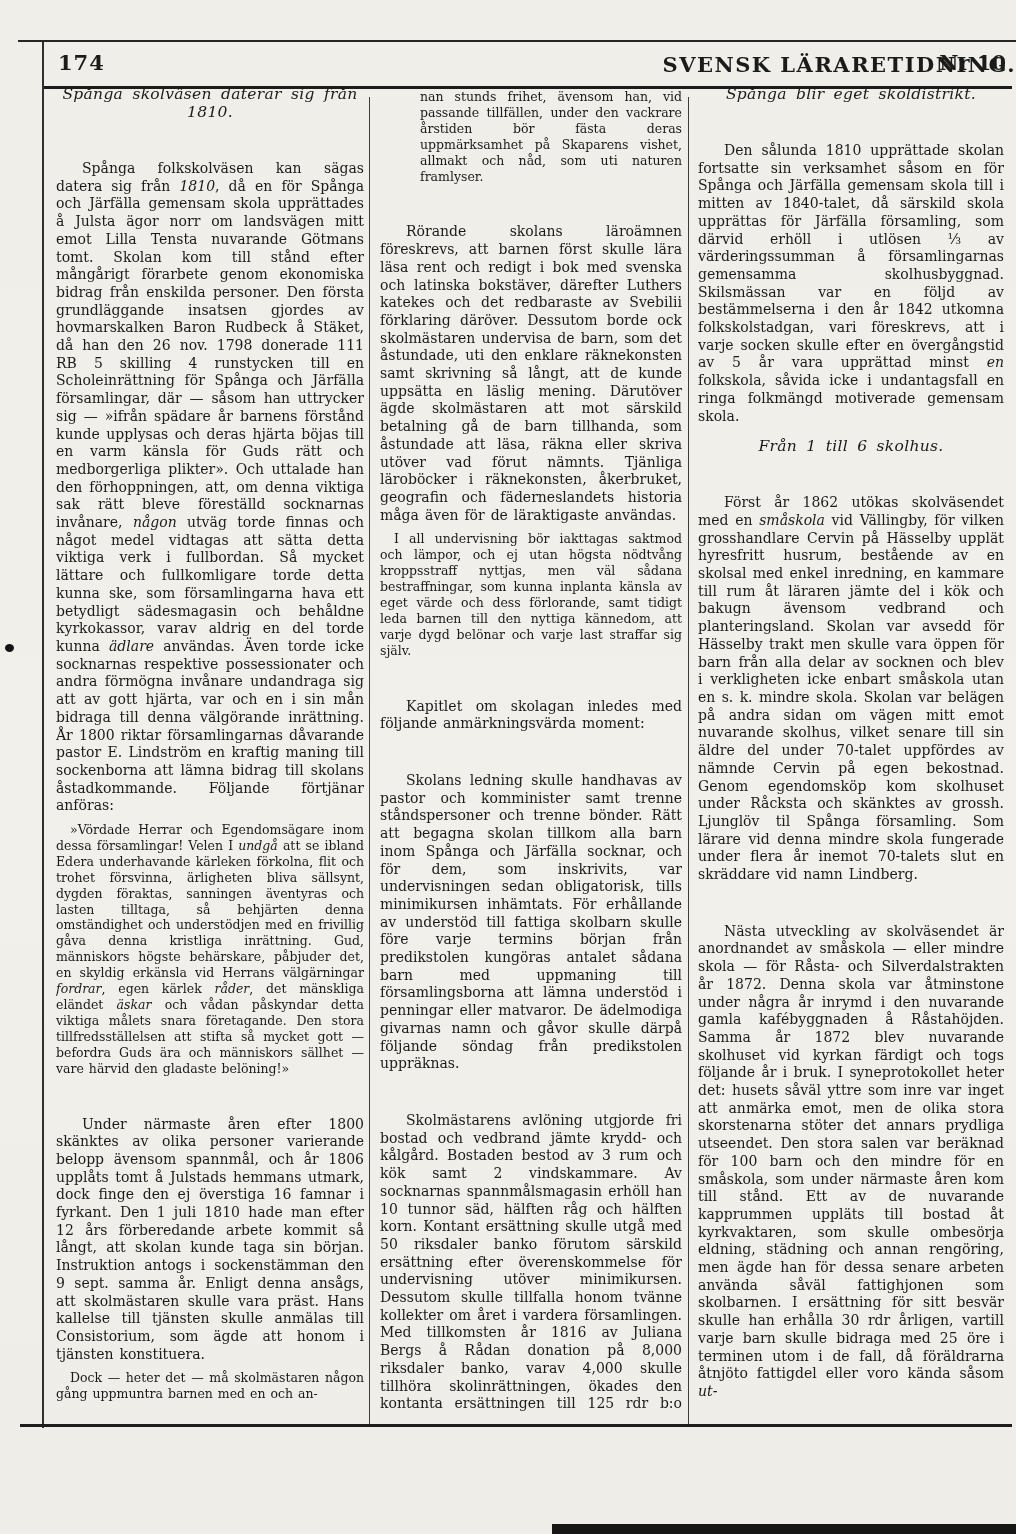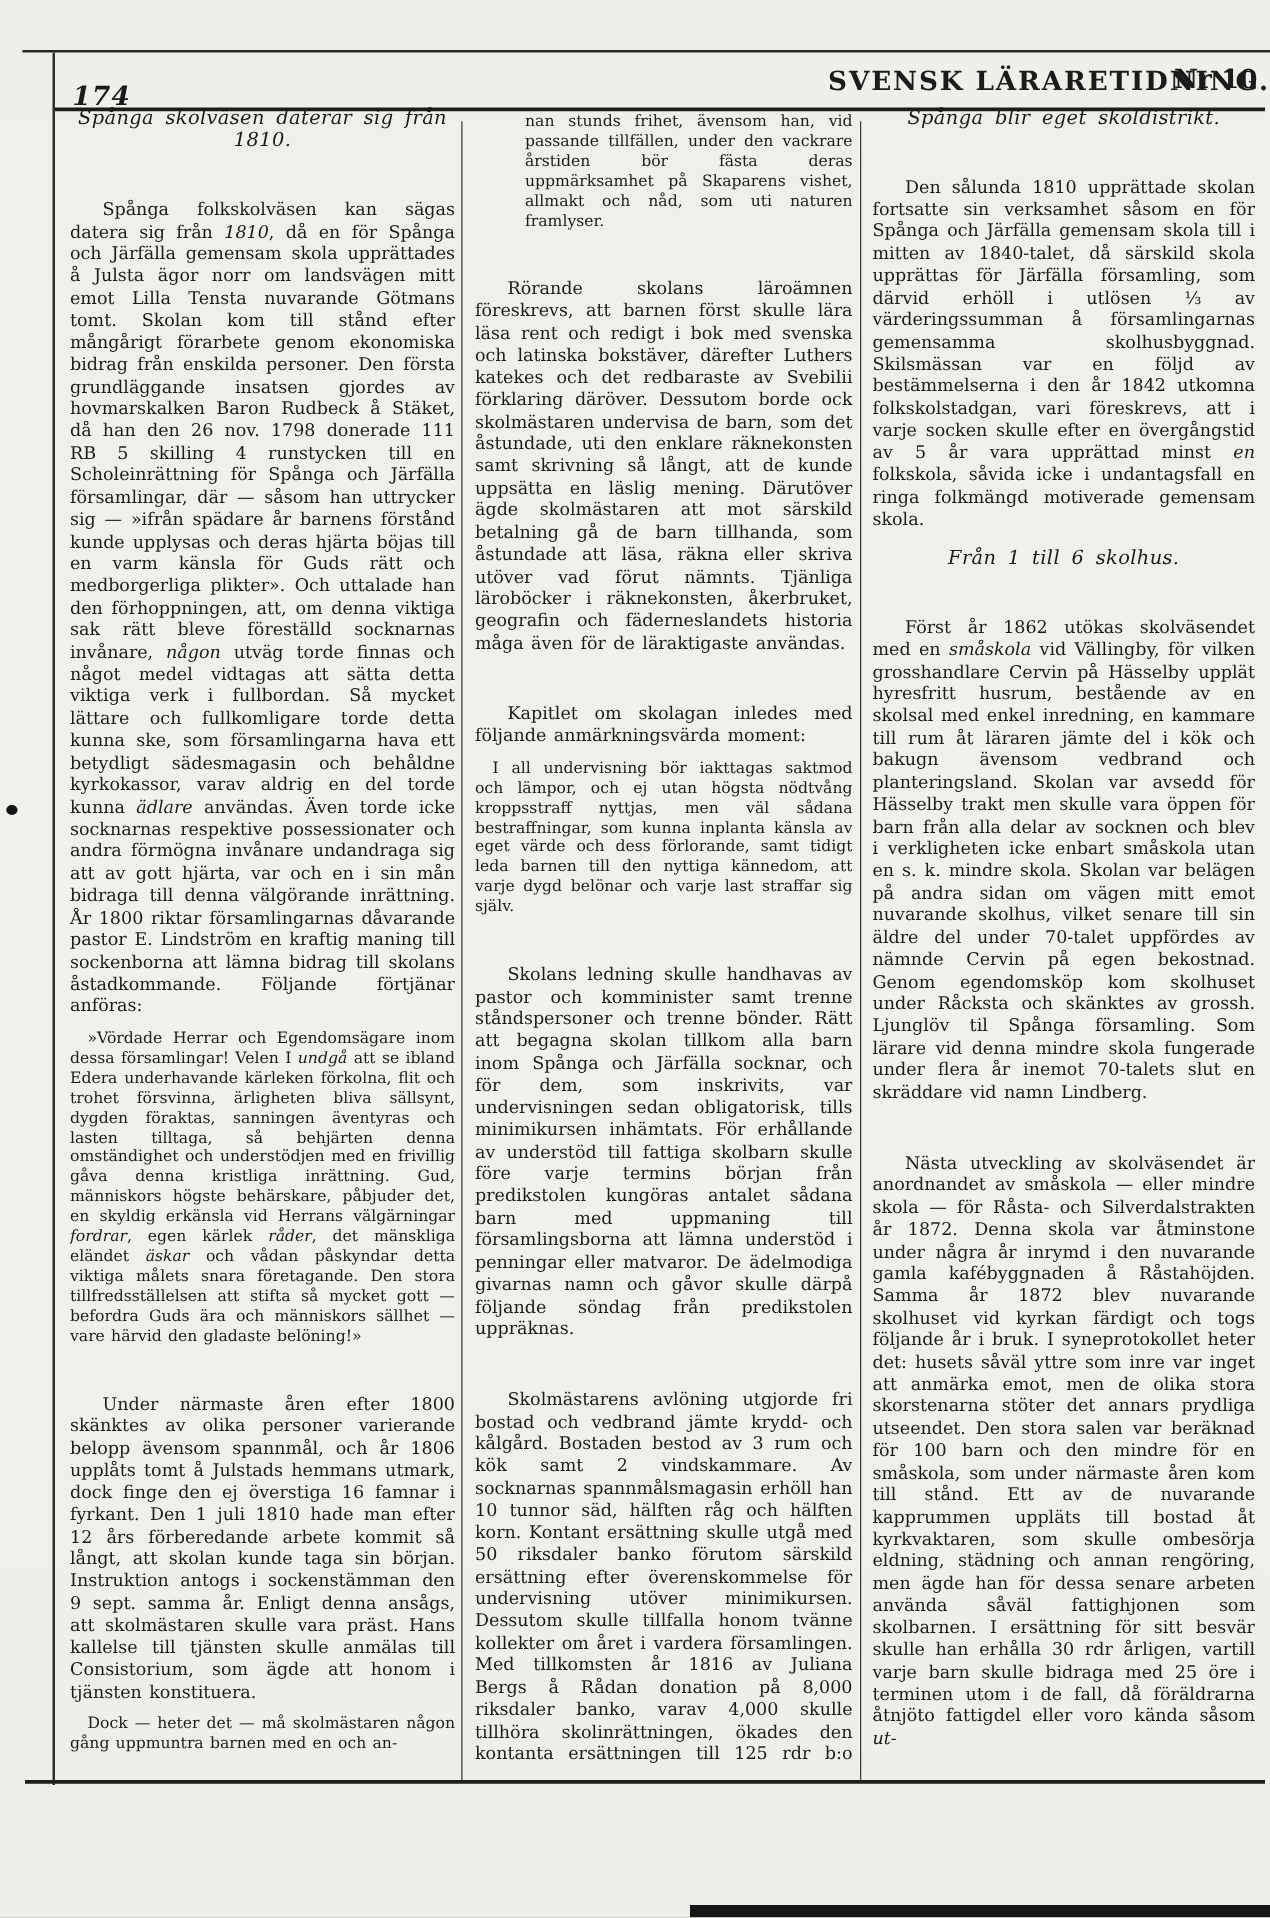--- a/index.html
+++ b/index.html
@@ -3,21 +3,21 @@
 <meta charset="utf-8">
 <style>
   html, body { margin:0; padding:0; background:#c9c8c2; }
   .page {
     position:relative; width:1016px; height:1534px; overflow:hidden;
     background:linear-gradient(180deg,#efeee8 0%,#f1f0ea 55%,#eeede7 100%);
     font-family:"DejaVu Serif","Liberation Serif",serif; color:#1b1b1b;
   }
   .top-edge { position:absolute; left:18px; top:40px; width:998px; height:2px; background:#262626; }
   .left-edge { position:absolute; left:42px; top:42px; width:2px; height:1386px; background:#30302e; }
-  .pageno { position:absolute; left:58px; top:64px; font-size:21px; font-weight:bold; letter-spacing:1px;font-style:italic; }
+  .pageno { position:absolute; left:58px; top:50px; font-size:21px; font-weight:bold; letter-spacing:1px; }
   .masthead { position:absolute; left:0; right:0; top:52px; text-align:right; font-size:21px; font-weight:bold; letter-spacing:1.5px; }
   .issue { position:absolute; right:10px; top:50px; font-size:21px; font-weight:bold; }
   .header-rule { position:absolute; left:44px; top:86px; width:968px; height:3px; background:#1c1c1c; }
   .col { position:absolute; top:82px; height:1330px; overflow:hidden; }
   .col1 { left:56px; width:308px; }
   .col2 { left:380px; width:302px; }
   .col3 { left:698px; width:306px; }
   .divider { position:absolute; top:97px; height:1328px; width:1px; background:#3c3c3a; }
   .d1 { left:369px; }
   .d2 { left:688px; }
@@ -51,22 +51,22 @@
       <div class="blk heading"><span>Spånga skolväsen daterar sig från 1810.</span></div>
       <div class="blk para"><span>Spånga folkskolväsen kan sägas datera sig från </span><span class="it">1810</span><span>, då en för Spånga och Järfälla gemensam skola upprättades å Julsta ägor norr om landsvägen mitt emot Lilla Tensta nuvarande Götmans tomt. Skolan kom till stånd efter mångårigt förarbete genom ekonomiska bidrag från enskilda personer. Den första grundläggande insatsen gjordes av hovmarskalken Baron Rudbeck å Stäket, då han den 26 nov. 1798 donerade 111 RB 5 skilling 4 runstycken till en Scholeinrättning för Spånga och Järfälla församlingar, där — såsom han uttrycker sig — »ifrån spädare år barnens förstånd kunde upplysas och deras hjärta böjas till en varm känsla för Guds rätt och medborgerliga plikter». Och uttalade han den förhoppningen, att, om denna viktiga sak rätt bleve föreställd socknarnas invånare, </span><span class="it">någon</span><span> utväg torde finnas och något medel vidtagas att sätta detta viktiga verk i fullbordan. Så mycket lättare och fullkomligare torde detta kunna ske, som församlingarna hava ett betydligt sädesmagasin och behåldne kyrkokassor, varav aldrig en del torde kunna </span><span class="it">ädlare</span><span> användas. Även torde icke socknarnas respektive possessionater och andra förmögna invånare undandraga sig att av gott hjärta, var och en i sin mån bidraga till denna välgörande inrättning. År 1800 riktar församlingarnas dåvarande pastor E. Lindström en kraftig maning till sockenborna att lämna bidrag till skolans åstadkommande. Följande förtjänar anföras:</span></div>
       <div class="blk small"><span>»Vördade Herrar och Egendomsägare inom dessa församlingar! Velen I </span><span class="it">undgå</span><span> att se ibland Edera underhavande kärleken förkolna, flit och trohet försvinna, ärligheten bliva sällsynt, dygden föraktas, sanningen äventyras och lasten tilltaga, så behjärten denna omständighet och understödjen med en frivillig gåva denna kristliga inrättning. Gud, människors högste behärskare, påbjuder det, en skyldig erkänsla vid Herrans välgärningar </span><span class="it">fordrar</span><span>, egen kärlek </span><span class="it">råder</span><span>, det mänskliga eländet </span><span class="it">äskar</span><span> och vådan påskyndar detta viktiga målets snara företagande. Den stora tillfredsställelsen att stifta så mycket gott — befordra Guds ära och människors sällhet — vare härvid den gladaste belöning!»</span></div>
       <div class="blk para"><span>Under närmaste åren efter 1800 skänktes av olika personer varierande belopp ävensom spannmål, och år 1806 upplåts tomt å Julstads hemmans utmark, dock finge den ej överstiga 16 famnar i fyrkant. Den 1 juli 1810 hade man efter 12 års förberedande arbete kommit så långt, att skolan kunde taga sin början. Instruktion antogs i sockenstämman den 9 sept. samma år. Enligt denna ansågs, att skolmästaren skulle vara präst. Hans kallelse till tjänsten skulle anmälas till Consistorium, som ägde att honom i tjänsten konstituera.</span></div>
       <div class="blk small"><span>Dock — heter det — må skolmästaren någon gång uppmuntra barnen med en och an-</span></div>
     </div>
   <div class="divider d1"></div>
   <div class="col col2">
       <div class="blk small noindent"><span>nan stunds frihet, ävensom han, vid passande tillfällen, under den vackrare årstiden bör fästa deras uppmärksamhet på Skaparens vishet, allmakt och nåd, som uti naturen framlyser.</span></div>
       <div class="blk para"><span>Rörande skolans läroämnen föreskrevs, att barnen först skulle lära läsa rent och redigt i bok med svenska och latinska bokstäver, därefter Luthers katekes och det redbaraste av Svebilii förklaring däröver. Dessutom borde ock skolmästaren undervisa de barn, som det åstundade, uti den enklare räknekonsten samt skrivning så långt, att de kunde uppsätta en läslig mening. Därutöver ägde skolmästaren att mot särskild betalning gå de barn tillhanda, som åstundade att läsa, räkna eller skriva utöver vad förut nämnts. Tjänliga läroböcker i räknekonsten, åkerbruket, geografin och fäderneslandets historia måga även för de läraktigaste användas.</span></div>
+      <div class="blk small"><span>I all undervisning bör iakttagas saktmod och lämpor, och ej utan högsta nödtvång kroppsstraff nyttjas, men väl sådana bestraffningar, som kunna inplanta känsla av eget värde och dess förlorande, samt tidigt leda barnen till den nyttiga kännedom, att varje dygd belönar och varje last straffar sig själv.</span></div>
       <div class="blk para"><span>Kapitlet om skolagan inledes med följande anmärkningsvärda moment:</span></div>
-      <div class="blk small"><span>I all undervisning bör iakttagas saktmod och lämpor, och ej utan högsta nödtvång kroppsstraff nyttjas, men väl sådana bestraffningar, som kunna inplanta känsla av eget värde och dess förlorande, samt tidigt leda barnen till den nyttiga kännedom, att varje dygd belönar och varje last straffar sig själv.</span></div>
       <div class="blk para"><span>Skolans ledning skulle handhavas av pastor och komminister samt trenne ståndspersoner och trenne bönder. Rätt att begagna skolan tillkom alla barn inom Spånga och Järfälla socknar, och för dem, som inskrivits, var undervisningen sedan obligatorisk, tills minimikursen inhämtats. För erhållande av understöd till fattiga skolbarn skulle före varje termins början från predikstolen kungöras antalet sådana barn med uppmaning till församlingsborna att lämna understöd i penningar eller matvaror. De ädelmodiga givarnas namn och gåvor skulle därpå följande söndag från predikstolen uppräknas.</span></div>
       <div class="blk para"><span>Skolmästarens avlöning utgjorde fri bostad och vedbrand jämte krydd- och kålgård. Bostaden bestod av 3 rum och kök samt 2 vindskammare. Av socknarnas spannmålsmagasin erhöll han 10 tunnor säd, hälften råg och hälften korn. Kontant ersättning skulle utgå med 50 riksdaler banko förutom särskild ersättning efter överenskommelse för undervisning utöver minimikursen. Dessutom skulle tillfalla honom tvänne kollekter om året i vardera församlingen. Med tillkomsten år 1816 av Juliana Bergs å Rådan donation på 8,000 riksdaler banko, varav 4,000 skulle tillhöra skolinrättningen, ökades den kontanta ersättningen till 125 rdr b:o och sedermera 1837 med räntan å Sergeant Elgströms donation på 500 rdr b:o, varmed donator avsåg — såsom han utrycker det — »att med tiden inkomsterna vid sysslan måtte uppgå till jämngodhet av en åtminstone mindre komministratur, och inga ögonskenliga behov påskynda en skicklig lärares transport till annan ort.</span></div>
     </div>
   <div class="divider d2"></div>
   <div class="col col3">
       <div class="blk heading"><span>Spånga blir eget skoldistrikt.</span></div>
       <div class="blk para"><span>Den sålunda 1810 upprättade skolan fortsatte sin verksamhet såsom en för Spånga och Järfälla gemensam skola till i mitten av 1840-talet, då särskild skola upprättas för Järfälla församling, som därvid erhöll i utlösen ⅓ av värderingssumman å församlingarnas gemensamma skolhusbyggnad. Skilsmässan var en följd av bestämmelserna i den år 1842 utkomna folkskolstadgan, vari föreskrevs, att i varje socken skulle efter en övergångstid av 5 år vara upprättad minst </span><span class="it">en</span><span> folkskola, såvida icke i undantagsfall en ringa folkmängd motiverade gemensam skola.</span></div>
       <div class="blk heading"><span>Från 1 till 6 skolhus.</span></div>
       <div class="blk para"><span>Först år 1862 utökas skolväsendet med en </span><span class="it">småskola</span><span> vid Vällingby, för vilken grosshandlare Cervin på Hässelby upplät hyresfritt husrum, bestående av en skolsal med enkel inredning, en kammare till rum åt läraren jämte del i kök och bakugn ävensom vedbrand och planteringsland. Skolan var avsedd för Hässelby trakt men skulle vara öppen för barn från alla delar av socknen och blev i verkligheten icke enbart småskola utan en s. k. mindre skola. Skolan var belägen på andra sidan om vägen mitt emot nuvarande skolhus, vilket senare till sin äldre del under 70-talet uppfördes av nämnde Cervin på egen bekostnad. Genom egendomsköp kom skolhuset under Råcksta och skänktes av grossh. Ljunglöv til Spånga församling. Som lärare vid denna mindre skola fungerade under flera år inemot 70-talets slut en skräddare vid namn Lindberg.</span></div>
       <div class="blk para"><span>Nästa utveckling av skolväsendet är anordnandet av småskola — eller mindre skola — för Råsta- och Silverdalstrakten år 1872. Denna skola var åtminstone under några år inrymd i den nuvarande gamla kafébyggnaden å Råstahöjden. Samma år 1872 blev nuvarande skolhuset vid kyrkan färdigt och togs följande år i bruk. I syneprotokollet heter det: husets såväl yttre som inre var inget att anmärka emot, men de olika stora skorstenarna stöter det annars prydliga utseendet. Den stora salen var beräknad för 100 barn och den mindre för en småskola, som under närmaste åren kom till stånd. Ett av de nuvarande kapprummen uppläts till bostad åt kyrkvaktaren, som skulle ombesörja eldning, städning och annan rengöring, men ägde han för dessa senare arbeten använda såväl fattighjonen som skolbarnen. I ersättning för sitt besvär skulle han erhålla 30 rdr årligen, vartill varje barn skulle bidraga med 25 öre i terminen utom i de fall, då föräldrarna åtnjöto fattigdel eller voro kända såsom </span><span class="it">ut-</span></div>

